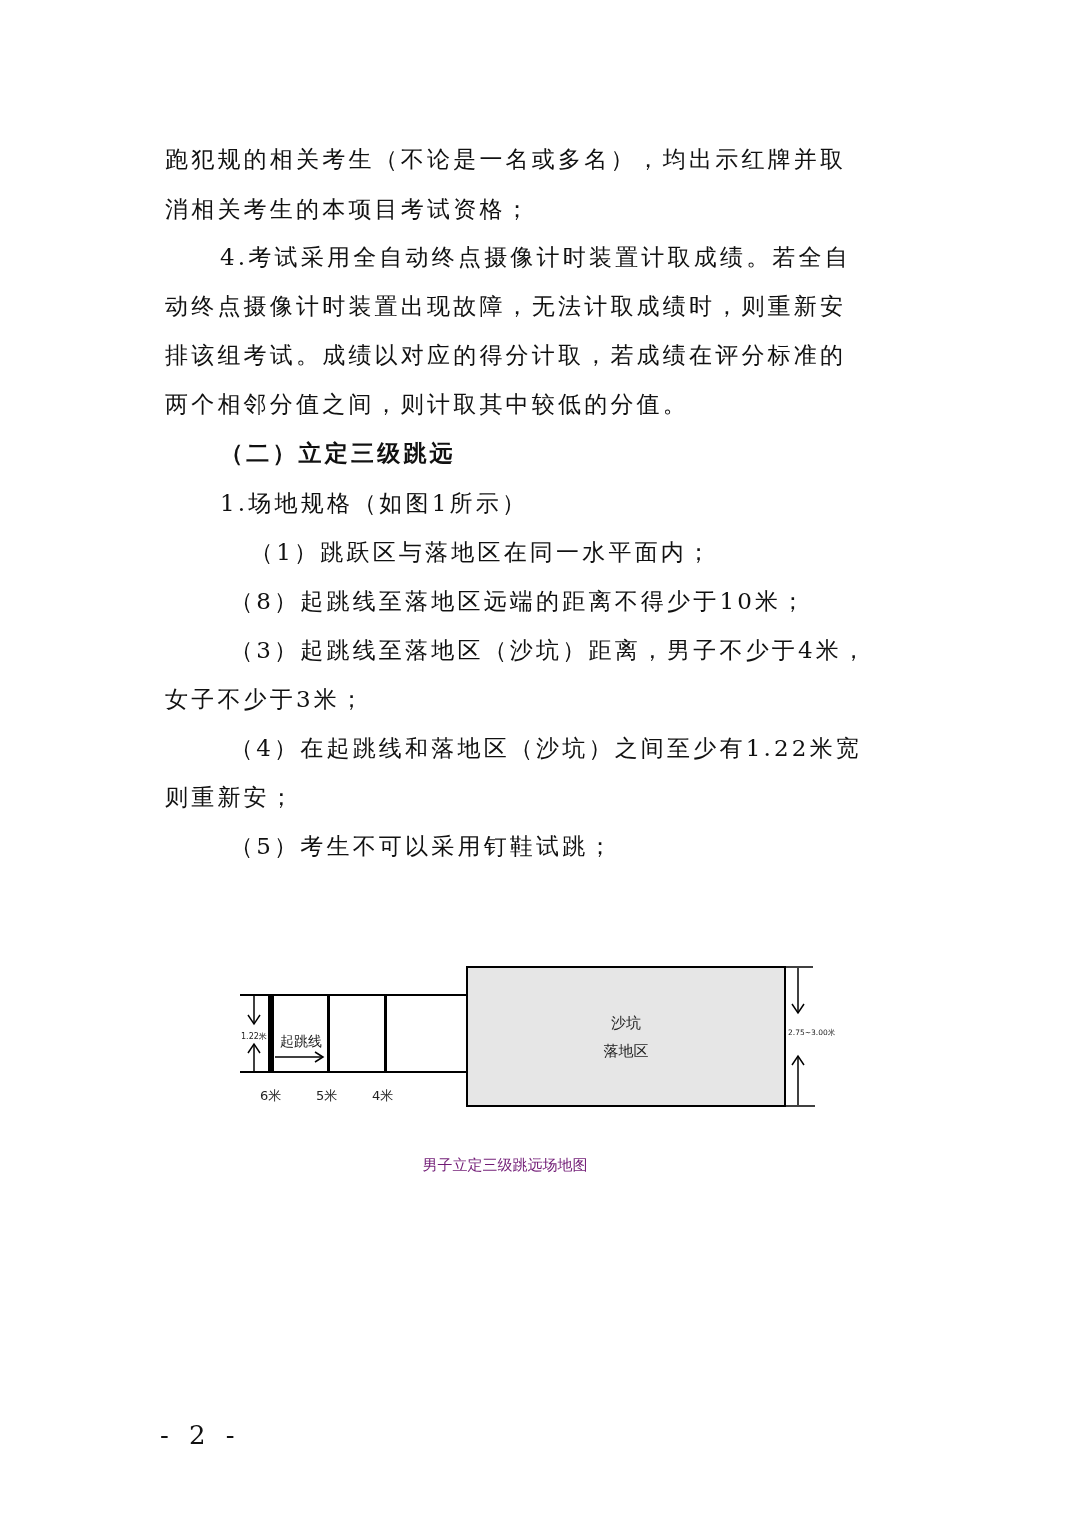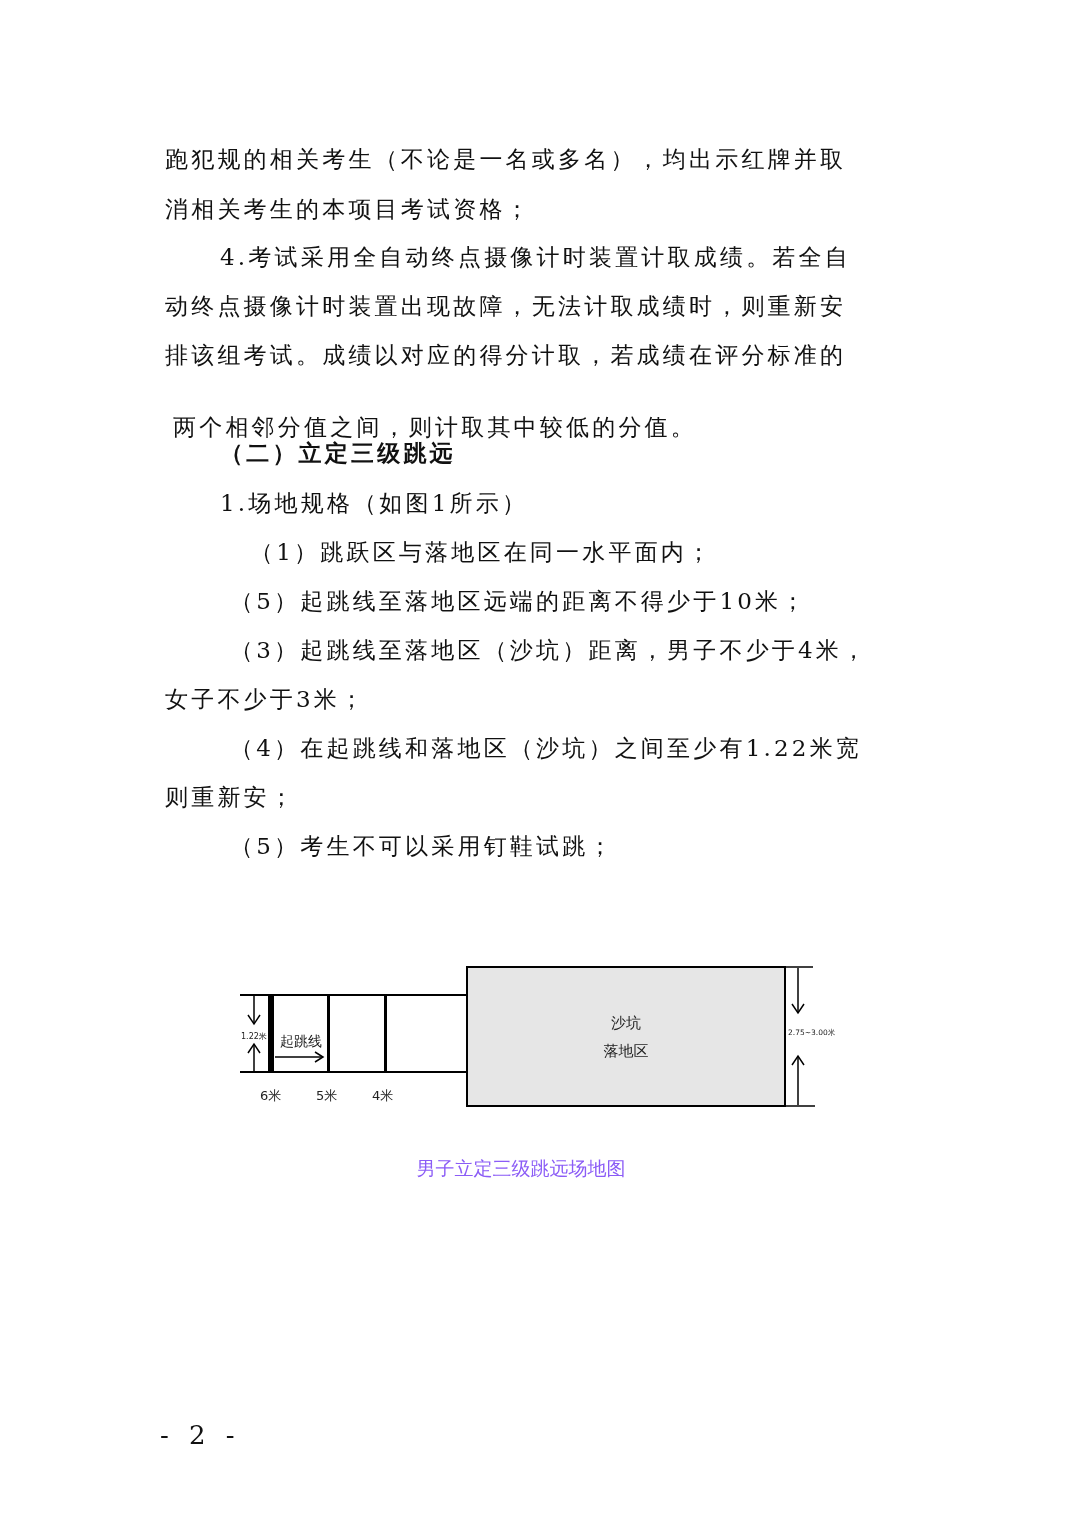--- a/index.html
+++ b/index.html
@@ -5,40 +5,40 @@
   html, body { margin: 0; padding: 0; background: #ffffff; }
   body { width: 1080px; height: 1527px; position: relative; overflow: hidden;
          font-family: "DejaVu Serif", "Liberation Serif", serif; color: #111; }
   .line { position: absolute; left: 165px; width: 740px; font-size: 23px; line-height: 34px;
           letter-spacing: 3.2px; white-space: nowrap; }
   .ind1 { left: 220px; }
   .ind2 { left: 230px; }
   .bold { font-weight: bold; font-family: Liberation Sans, sans-serif; }
   .diagram { position: absolute; left: 230px; top: 960px; width: 620px; height: 160px; }
   .diagram svg text { font-family: "DejaVu Sans", sans-serif; }
-  .caption { position: absolute; left: 16px; width: 1010px; text-align: center; top: 1156px;
-             font-size: 19px; font-family: "DejaVu Sans", sans-serif; color: #8b5cf6; }
+  .caption { position: absolute; left: 0; width: 1010px; text-align: center; top: 1156px;
+             font-size: 15px; font-family: "DejaVu Sans", sans-serif; color: #701a75; }
   .pagenum { position: absolute; left: 160px; top: 1420px; font-size: 26px;
              font-family: "DejaVu Serif", serif; letter-spacing: 6px; }
 </style>
 </head>
 <body>
 
 <div class="line" style="top:142px;">跑犯规的相关考生（不论是一名或多名），均出示红牌并取</div>
 <div class="line" style="top:192px;">消相关考生的本项目考试资格；</div>
 <div class="line ind1" style="top:240px;">4.考试采用全自动终点摄像计时装置计取成绩。若全自</div>
 <div class="line" style="top:289px;">动终点摄像计时装置出现故障，无法计取成绩时，则重新安</div>
 <div class="line" style="top:338px;">排该组考试。成绩以对应的得分计取，若成绩在评分标准的</div>
-<div class="line" style="top:410px;margin-left:8px;">两个相邻分值之间，则计取其中较低的分值。</div>
+<div class="line" style="top:387px;">两个相邻分值之间，则计取其中较低的分值。</div>
 
 <div class="line bold ind1" style="top:436px;">（二）立定三级跳远</div>
 <div class="line ind1" style="top:486px;">1.场地规格（如图1所示）</div>
 
 <div class="line ind2" style="top:535px;margin-left:20px;">（1）跳跃区与落地区在同一水平面内；</div>
-<div class="line ind2" style="top:584px;">（5）起跳线至落地区远端的距离不得少于10米；</div>
+<div class="line ind2" style="top:584px;">（8）起跳线至落地区远端的距离不得少于10米；</div>
 <div class="line ind2" style="top:633px;">（3）起跳线至落地区（沙坑）距离，男子不少于4米，</div>
 <div class="line" style="top:682px;">女子不少于3米；</div>
 <div class="line ind2" style="top:731px;">（4）在起跳线和落地区（沙坑）之间至少有1.22米宽</div>
 <div class="line" style="top:780px;">则重新安；</div>
 <div class="line ind2" style="top:829px;">（5）考生不可以采用钉鞋试跳；</div>
 
 <div class="diagram">
   <svg width="620" height="160" viewBox="0 0 620 160" xmlns="http://www.w3.org/2000/svg">
 
     <line x1="10" y1="35" x2="237" y2="35" stroke="#000" stroke-width="2"></line>

